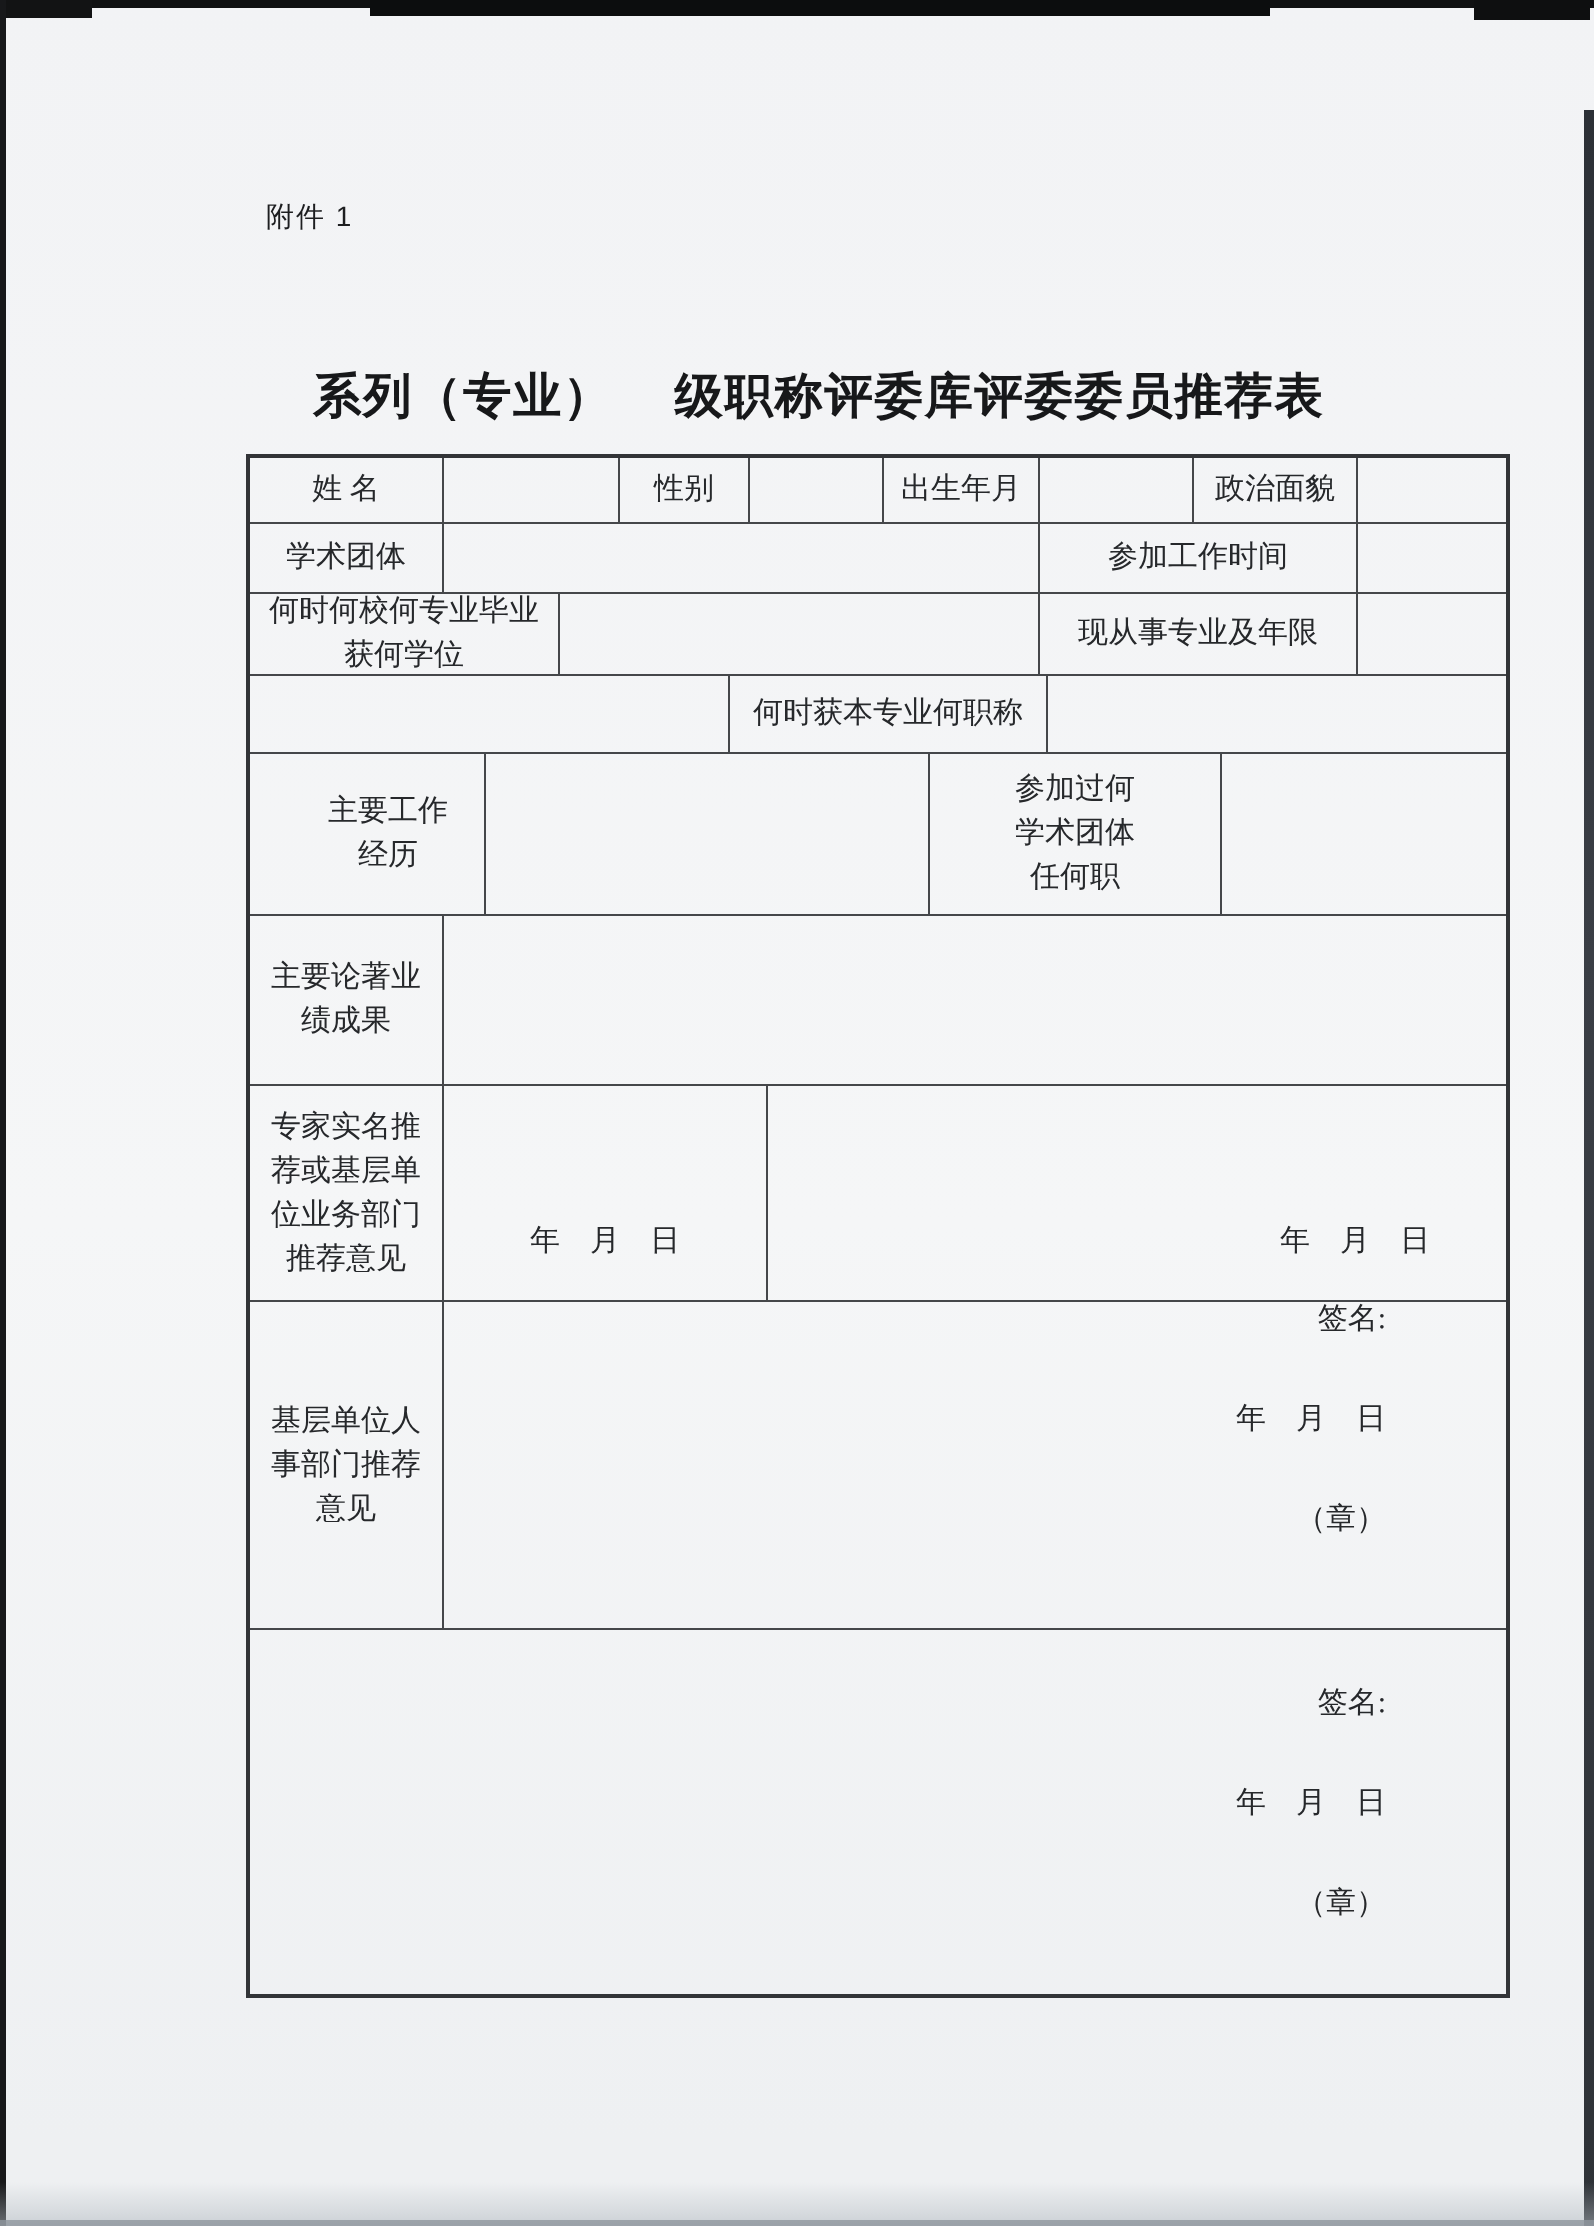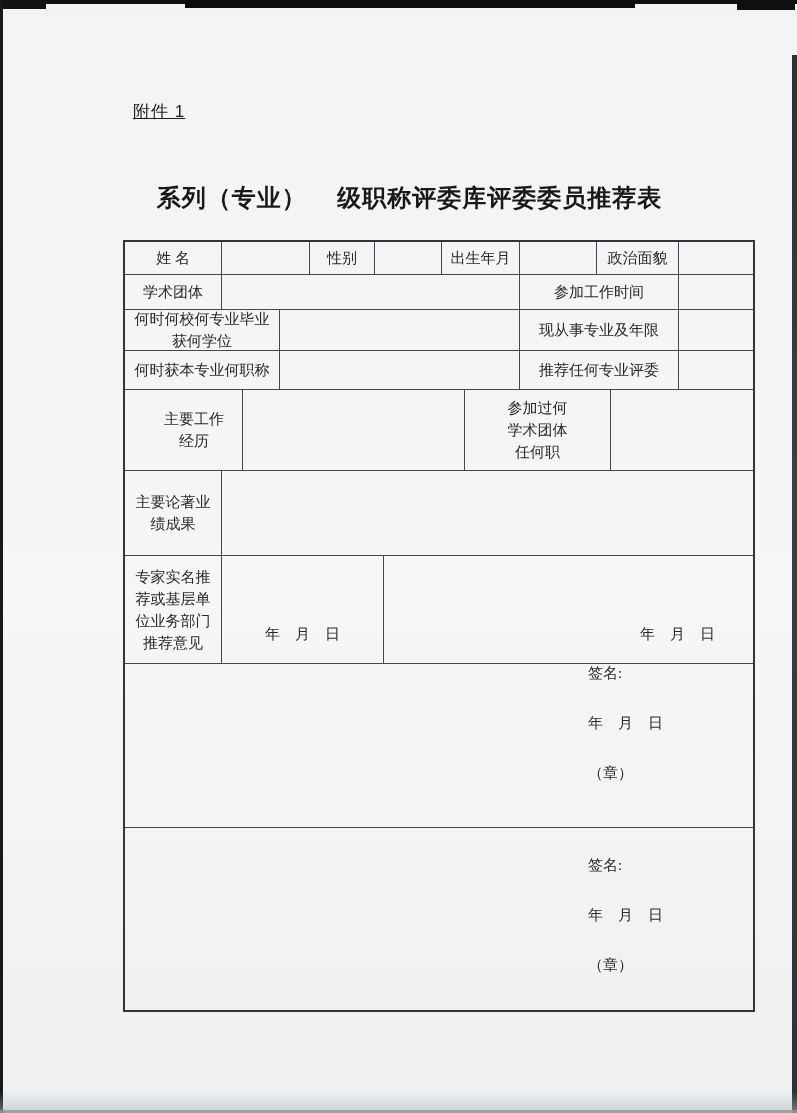--- a/index.html
+++ b/index.html
@@ -22,32 +22,32 @@
   .scan-right{position:absolute;top:55px;right:0;width:5px;height:1058px;
     background:linear-gradient(180deg,#2c3036,#3a3e45 40%,#2e3237);}
   .scan-bottom{position:absolute;bottom:0;left:0;width:100%;height:22px;
     background:linear-gradient(180deg,rgba(186,192,198,0) 0%,rgba(176,183,190,.55) 100%);}
   .scan-bottom-edge{position:absolute;bottom:0;left:0;width:100%;height:3px;background:#8f969d;opacity:.8;}
 
   
   .attachment{
     position:absolute;left:133px;top:100px;
     font-family:"Liberation Sans","DejaVu Sans",sans-serif;
-    font-size:17px;color:#1d1e20;letter-spacing:1px;text-decoration:underline;
+    font-size:14px;color:#1d1e20;letter-spacing:1px;
   }
   .doc-title{
     position:absolute;top:182px;left:11px;width:100%;
     text-align:center;white-space:pre;
     font-family:"Liberation Sans","DejaVu Sans",sans-serif;
     font-weight:bold;font-size:24px;color:#17181a;letter-spacing:1px;
   }
 
   
   .form-table{
-    position:absolute;left:123px;top:240px;width:632px;height:772px;
+    position:absolute;left:123px;top:227px;width:632px;height:772px;
     box-sizing:border-box;border:2px solid #323437;
     display:flex;flex-direction:column;
     font-size:15px;color:#26282b;
   }
   .tr{display:flex;border-bottom:1px solid #45474a;flex:0 0 auto;box-sizing:border-box;}
   .tr:last-child{border-bottom:none;flex:1 1 auto;}
   .td{
     box-sizing:border-box;border-right:1px solid #45474a;
     display:flex;align-items:center;justify-content:center;
     text-align:center;white-space:pre-line;line-height:22px;
@@ -63,21 +63,21 @@
   .w78{width:78px;flex:0 0 78px;}   .w77{width:77px;flex:0 0 77px;}
   .w82{width:82px;flex:0 0 82px;}   .w298{width:298px;flex:0 0 298px;}
   .w159{width:159px;flex:0 0 159px;font-family:Liberation Serif, serif;}.w155{width:155px;flex:0 0 155px;}
   .w240{width:240px;flex:0 0 240px;}.w222{width:222px;flex:0 0 222px;}
   .w146{width:146px;flex:0 0 146px;}.w162{width:162px;flex:0 0 162px;}
 
   .date-bottom-center{align-items:flex-end;padding-bottom:18px;}
   .date-bottom-right{align-items:flex-end;justify-content:flex-end;padding-bottom:18px;padding-right:38px;}
 
   .sig-cell{flex-direction:column;align-items:flex-end;justify-content:flex-end;}
-  .sig-block{text-align:left;line-height:25px;margin-right:88px;}
+  .sig-block{text-align:right;line-height:25px;margin-right:58px;}
   .sig-block-r8{margin-bottom:16px;}
   .sig-block-r9{margin-bottom:24px;}
 </style>
 </head>
 <body>
 
 <div class="page">
 
   <div class="scan-top"></div>
   <div class="scan-top-mid"></div>
@@ -113,23 +113,22 @@
 
     <div class="tr r3">
       <div class="td w155">何时何校何专业毕业
 获何学位</div>
       <div class="td w240"></div>
       <div class="td w159">现从事专业及年限</div>
       <div class="td"></div>
     </div>
 
     <div class="tr r4">
-      <div class="td w155">何时获本专业何职称</div>
       <div class="td w240"></div>
-      <div class="td w159">推荐任何专业评委</div>
+      <div class="td w159">何时获本专业何职称</div>
       <div class="td"></div>
     </div>
 
     <div class="tr r5">
       <div class="td w97">主要工作
 经历</div>
       <div class="td w222"></div>
       <div class="td w146">参加过何
 学术团体
 任何职</div>
@@ -149,20 +148,23 @@
 推荐意见</div>
       <div class="td w162 date-bottom-center">
         <span>年　月　日</span>
       </div>
       <div class="td date-bottom-right">
         <span>年　月　日</span>
       </div>
     </div>
 
     <div class="tr r8">
+      <div class="td w97">基层单位人
+事部门推荐
+意见</div>
       <div class="td sig-cell">
         <div class="sig-block sig-block-r8">
           <div>签名:</div>
           <div>年　月　日</div>
           <div>（章）</div>
         </div>
       </div>
     </div>
 
     <div class="tr">

